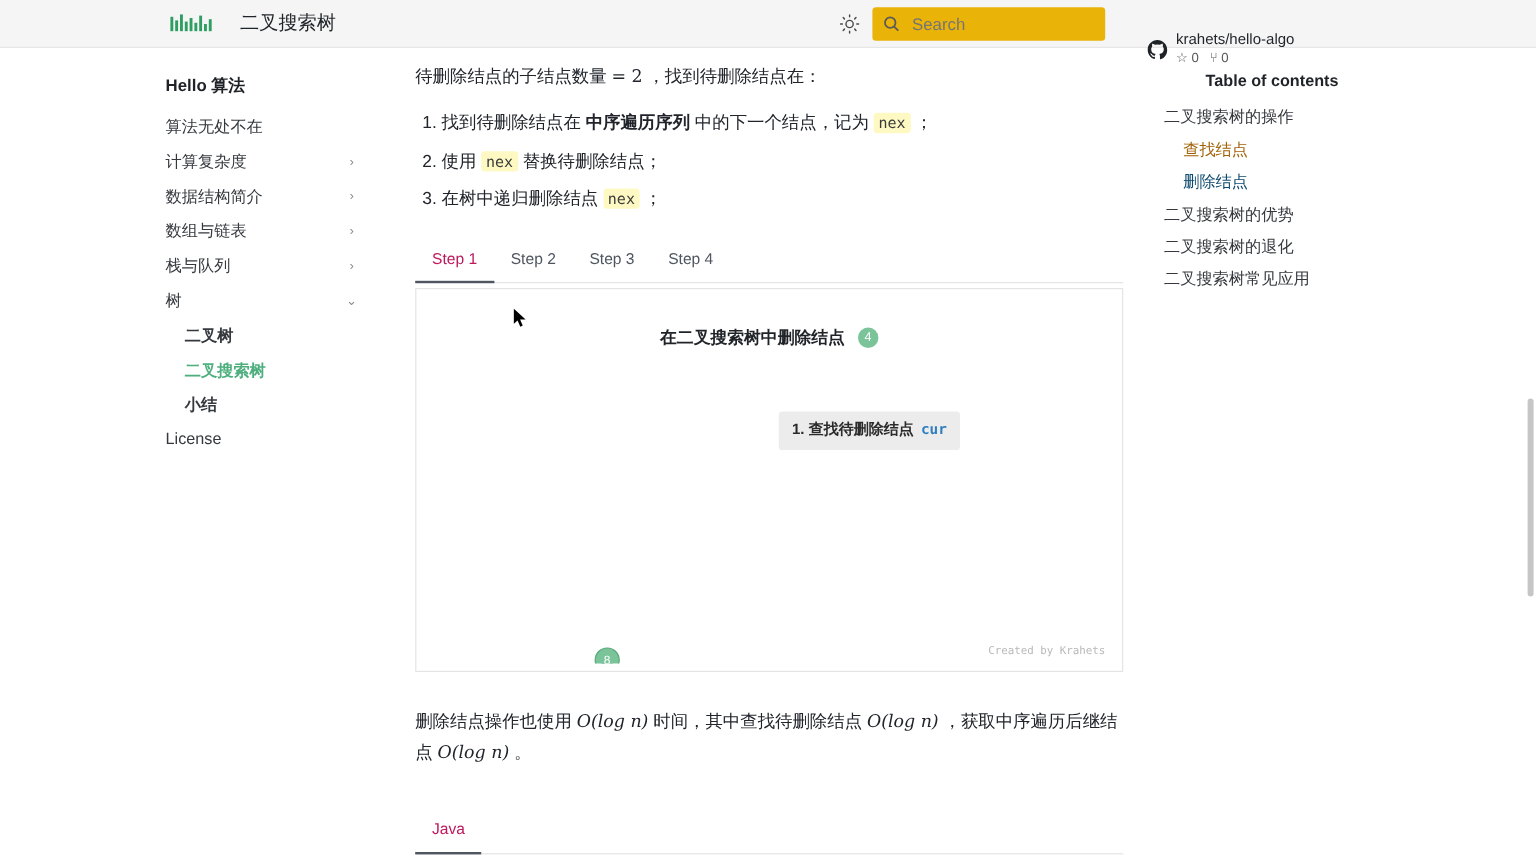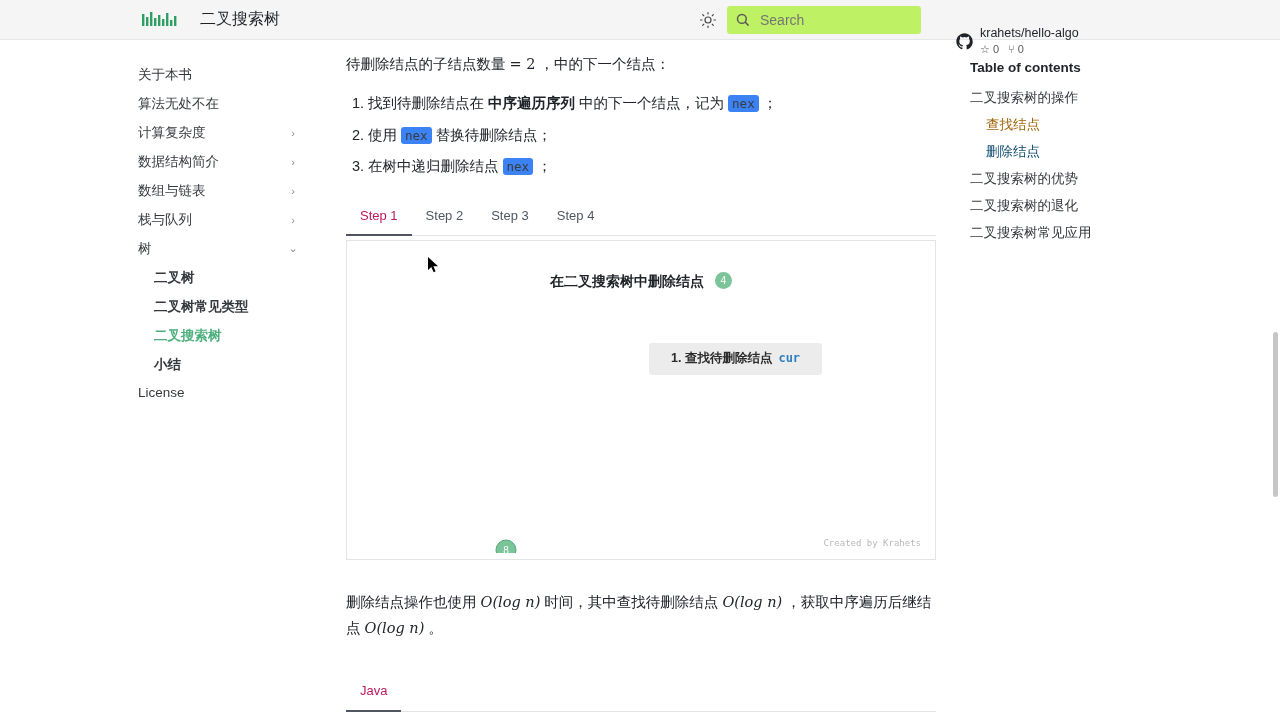--- a/index.html
+++ b/index.html
@@ -40,21 +40,21 @@
     position: absolute;
     left: 698px;
     width: 20px; height: 20px;
     display: flex; align-items: center; justify-content: center;
     cursor: pointer;
   }
   .search-box {
     position: absolute;
     left: 727px;
     width: 194px; height: 28px;
-    background: #bef264;
+    background: #eab308;
     border-radius: 3px;
     display: flex;
     align-items: center;
     padding: 0 8px;
     gap: 8px;
   }
   .search-box .s-icon { color: #5a5a5a; display: flex; }
   .search-input {
     border: none;
     background: transparent;
@@ -117,21 +117,21 @@
   .content {
     width: 590px;
     margin-left: 38px;
     padding-top: 12px;
     font-size: 14.5px;
     line-height: 1.75;
     color: #21252b;
   }
   .p-intro { margin: 0 0 14px 0; }
   code.inline {
-    background: #3b82f6;
+    background: #fef9c3;
     border-radius: 3px;
     padding: 1px 4px;
     font-family: "DejaVu Sans Mono", monospace;
     font-size: 12.5px;
     color: #3b3b3b;
   }
   ol.steps { margin: 6px 0 18px 0; padding-left: 22px; }
   ol.steps li { margin-bottom: 6px; }
   .math-i { font-family: "DejaVu Serif", serif; font-style: italic; }
   .math-n { font-family: "DejaVu Serif", serif; }
@@ -180,21 +180,21 @@
     vertical-align: 2px;
     margin-left: 7px;
     font-weight: normal;
   }
   .callout {
     position: absolute;
     left: 302px;
     top: 102px;
     background: #ececec;
     border-radius: 3px;
-    padding: 5px 22px;
+    padding: 5px 11px;
     font-size: 12.5px;
     font-weight: bold;
     color: #2b2b2b;
     white-space: nowrap;
     text-align: center;
   }
   .callout code {
     font-family: "DejaVu Sans Mono", monospace;
     color: #2f7fbf;
     font-weight: bold;
@@ -212,21 +212,21 @@
   .p-complexity { margin: 30px 0 0 0; }
   
   .codetabs { margin-top: 32px; }
   
   .toc {
     width: 180px;
     margin-left: 34px;
     padding-top: 20px;
     font-size: 13.5px;
   }
-  .toc .t-title { font-weight: bold; font-size: 13.5px; margin-bottom: 9px; }
+  .toc .t-title { font-weight: bold; font-size: 13.5px; margin-bottom: 9px; text-align: center; }
   .toc-item { padding: 4.5px 0; color: #35393e; cursor: pointer; }
   .toc-item.sub { padding-left: 16px; color: #a16207; }
   .toc-item.active { color: #0c4a6e; }
   
   .scrollbar {
     position: absolute;
     right: 2px;
     top: 292px;
     width: 5px;
     height: 165px;
@@ -285,24 +285,22 @@
         <span>☆ <span>0</span></span>
         <span>⑂ <span>0</span></span>
       </div>
     </div>
   </div>
 </div>
 
 <div class="page">
 
   <nav class="sidebar">
+    <div class="s-title">Hello 算法</div>
     <div id="sidebar-items">
-        <div class="nav-item">
-          <span>关于本书</span>
-        </div>
         <div class="nav-item">
           <span>算法无处不在</span>
         </div>
         <div class="nav-item">
           <span>计算复杂度</span>
           <span class="chev">›</span>
         </div>
         <div class="nav-item">
           <span>数据结构简介</span>
           <span class="chev">›</span>
@@ -315,38 +313,35 @@
           <span>栈与队列</span>
           <span class="chev">›</span>
         </div>
         <div class="nav-item">
           <span>树</span>
           <span class="chev">⌄</span>
         </div>
         <div class="nav-item sub">
           <span>二叉树</span>
         </div>
-        <div class="nav-item sub">
-          <span>二叉树常见类型</span>
-        </div>
         <div class="nav-item sub active">
           <span>二叉搜索树</span>
         </div>
         <div class="nav-item sub">
           <span>小结</span>
         </div>
         <div class="nav-item">
           <span>License</span>
         </div>
       </div>
   </nav>
 
   <main class="content">
     <p class="p-intro">
-      <span>待删除结点的子结点数量 </span><span class="math-n">= 2</span><span> ，中的下一个结点：</span>
+      <span>待删除结点的子结点数量 </span><span class="math-n">= 2</span><span> ，找到待删除结点在：</span>
     </p>
 
     <ol class="steps" id="steps-list">
         <li><span>找到待删除结点在 </span><b>中序遍历序列</b><span> 中的下一个结点，记为 </span><code class="inline">nex</code><span> ；</span></li>
         <li><span>使用 </span><b></b><span></span><code class="inline">nex</code><span> 替换待删除结点；</span></li>
         <li><span>在树中递归删除结点 </span><b></b><span></span><code class="inline">nex</code><span> ；</span></li>
       </ol>
 
     <div class="tabs" id="step-tabs">
         <div class="tab active">Step 1</div>

